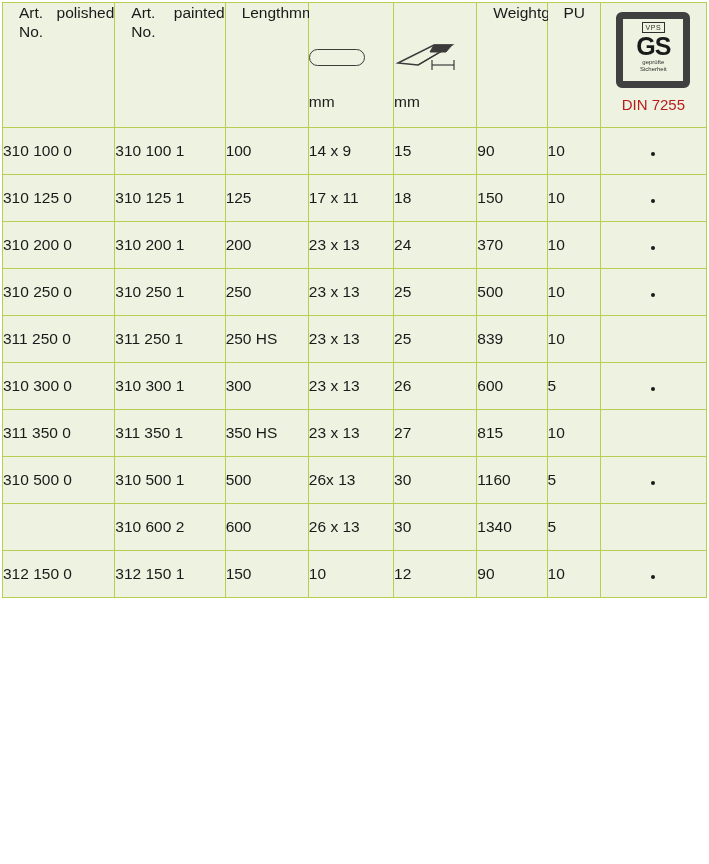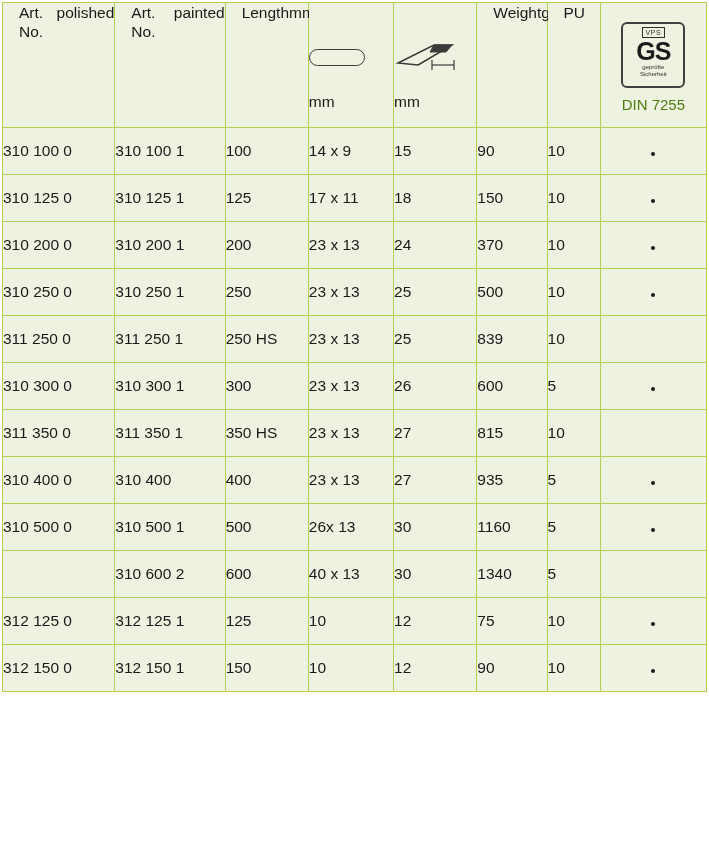--- a/index.html
+++ b/index.html
@@ -96,21 +96,21 @@
     flex-direction: column;
     align-items: center;
     justify-content: flex-end;
     height: 100%;
     box-sizing: border-box;
     padding-bottom: 14px;
   }
   .gs-badge {
     width: 60px;
     height: 62px;
-    border: 2px solid #404040;
+    border: 7px solid #404040;
     border-radius: 6px;
     background: #eef2e0;
     position: relative;
     display: flex;
     flex-direction: column;
     align-items: center;
     justify-content: flex-start;
     margin-bottom: 8px;
   }
   .gs-vps {
@@ -130,21 +130,21 @@
     letter-spacing: -1px;
   }
   .gs-sub {
     font-size: 6px;
     line-height: 7px;
     text-align: center;
     color: #2f2f2f;
   }
   .gs-din {
     font-size: 15px;
-    color: #4d7c0f;
+    color: #b91c1c;
   }
 
   tbody td {
     height: 46px;
     font-size: 15.5px;
     color: #1a1a1a;
     padding: 0 10px 0 12px;
   }
   tbody td.center {
     text-align: center;
@@ -306,60 +306,40 @@
           <td>311 350 0</td>
           <td>311 350 1</td>
           <td>350 HS</td>
           <td>23 x 13</td>
           <td>27</td>
           <td>815</td>
           <td>10</td>
           <td class="center"></td>
         </tr>
         <tr>
-          <td>310 400 0</td>
-          <td>310 400</td>
-          <td>400</td>
-          <td>23 x 13</td>
-          <td>27</td>
-          <td>935</td>
-          <td>5</td>
-          <td class="center"><span class="dot"></span></td>
-        </tr>
-        <tr>
           <td>310 500 0</td>
           <td>310 500 1</td>
           <td>500</td>
           <td>26x 13</td>
           <td>30</td>
           <td>1160</td>
           <td>5</td>
           <td class="center"><span class="dot"></span></td>
         </tr>
         <tr>
           <td></td>
           <td>310 600 2</td>
           <td>600</td>
-          <td>40 x 13</td>
+          <td>26 x 13</td>
           <td>30</td>
           <td>1340</td>
           <td>5</td>
           <td class="center"></td>
         </tr>
         <tr>
-          <td>312 125 0</td>
-          <td>312 125 1</td>
-          <td>125</td>
-          <td>10</td>
-          <td>12</td>
-          <td>75</td>
-          <td>10</td>
-          <td class="center"><span class="dot"></span></td>
-        </tr>
-        <tr>
           <td>312 150 0</td>
           <td>312 150 1</td>
           <td>150</td>
           <td>10</td>
           <td>12</td>
           <td>90</td>
           <td>10</td>
           <td class="center"><span class="dot"></span></td>
         </tr>
       </tbody>

